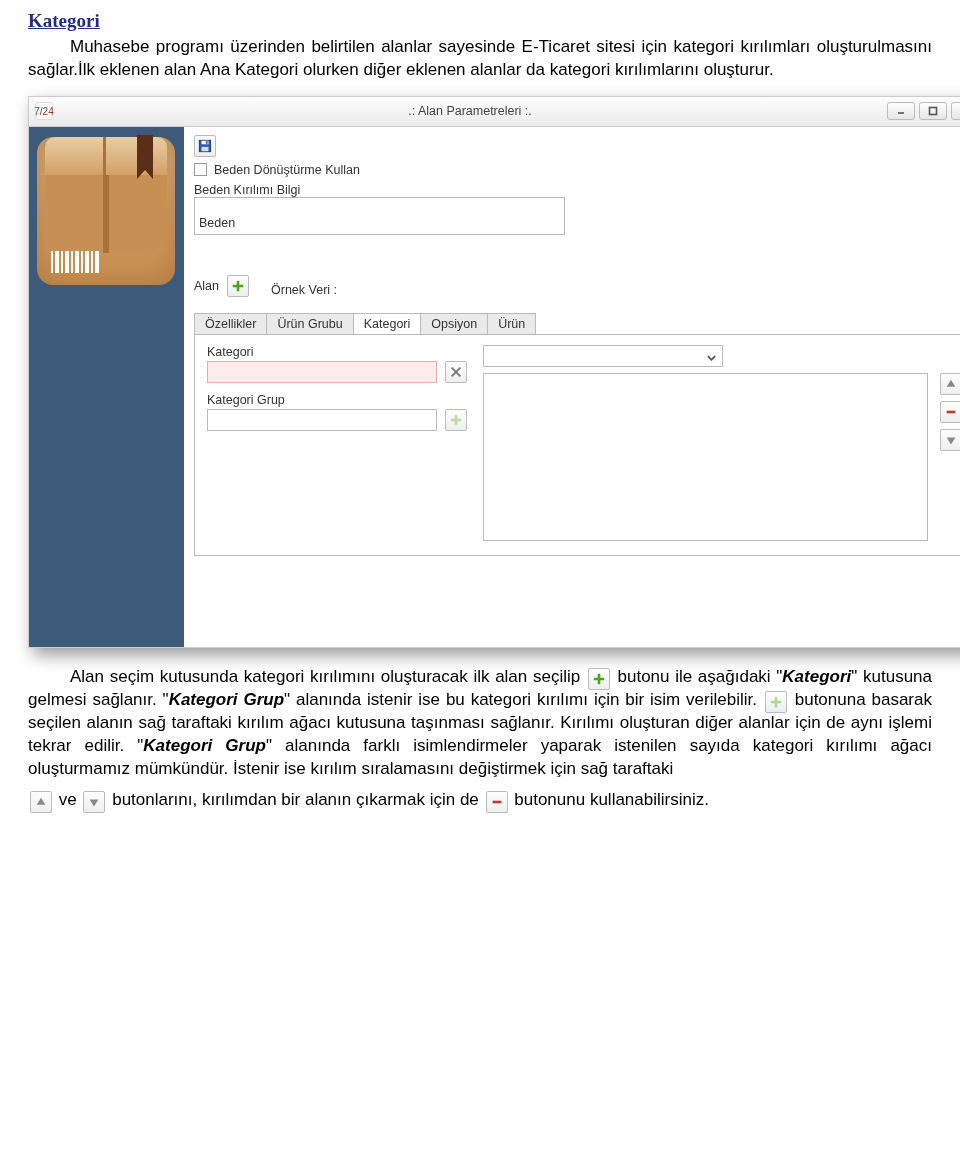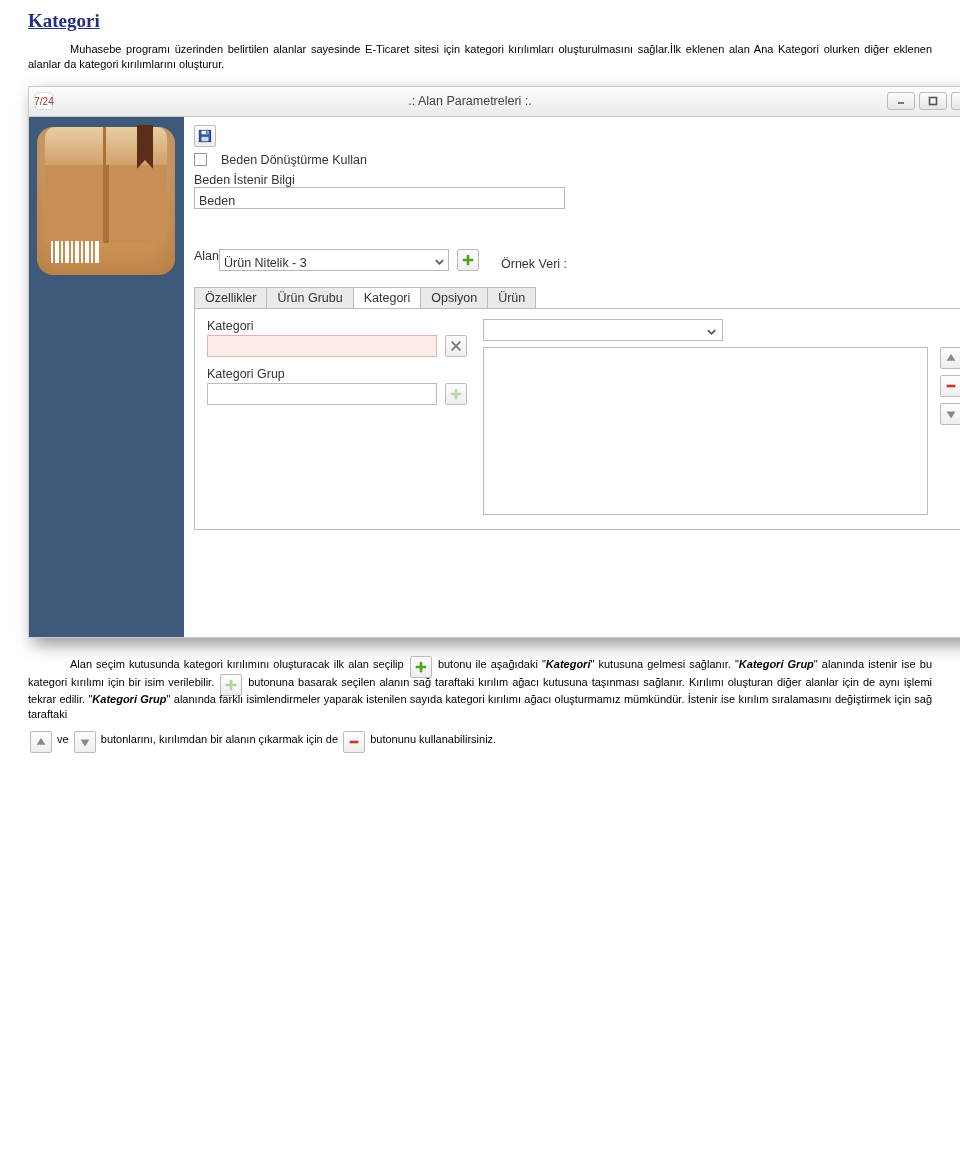--- a/index.html
+++ b/index.html
@@ -15,24 +15,24 @@
   
   .heading {
     font-family: Georgia, 'Times New Roman', serif;
     font-size: 19px;
     font-weight: bold;
     text-decoration: underline;
     color: #242f82;
     margin-top: 10px;
   }
   .body-para {
-    font-size: 11px;
+    font-size: 17px;
     line-height: 1.35;
     color: #000;
-    margin: 10px 0 8px 0;
+    margin: 4px 0 8px 0;
     text-align: justify;
   }
   .body-para .indent { display:inline-block; width: 42px; }
   .body-para .italic-bold { font-style: italic; font-weight: bold; }
 
   
   .app-window {
     margin: 14px auto 18px auto;
     width: 958px;
     background: #fff;
@@ -108,26 +108,26 @@
   .barcode span:nth-child(odd) { width:2px; }
   .side-title { font-size:21px; font-weight:bold; line-height:1.25; text-shadow:1px 1px 2px rgba(0,0,0,0.35); }
 
   .content-area { flex:1; padding:8px 10px 14px 10px; min-height:520px; }
 
   .save-row { margin-bottom:4px; }
 
   .form-grid { display:flex; gap:40px; flex-wrap:wrap; }
   .col { flex:1 1 240px; }
   .label { color:#333; font-size:12.5px; }
-  .checkbox-row { display:flex; align-items:center; gap:14px; margin:2px 0 6px 0; }
+  .checkbox-row { display:flex; align-items:center; gap:7px; margin:2px 0 6px 0; }
   .cb { width:13px; height:13px; border:1px solid #999; background:#fff; }
   .field { display:flex; flex-direction:column; margin-bottom:6px; }
   .textbox, .combo {
     height:22px; border:1px solid #b8b8b8; background:#fff;
-    font-size:12.5px; padding:6px 4px;
+    font-size:12.5px; padding:18px 4px;
   }
   .combo { position:relative; padding-right:18px; }
   .chevron {
     position:absolute; right:4px; top:50%; transform:translateY(-50%);
     width:9px; height:9px;
   }
   .chevron svg { stroke:#555; stroke-width:2; fill:none; }
   .alan-row { display:flex; align-items:center; gap:8px; margin-top:34px; }
   .alan-combo { width:230px; }
   .ornek-label { margin-left:14px; }
@@ -256,40 +256,32 @@
           </span>
         </div>
 
         <div class="form-grid">
           <div class="col">
             <div class="checkbox-row">
               <span class="cb"></span>
               <span class="label">Beden Dönüştürme Kullan</span>
             </div>
             <div class="field">
-              <span class="label">Beden İstenir Bilgi</span>
+              <span class="label">Beden Kırılımı Bilgi</span>
               <div class="textbox">Beden</div>
             </div>
           </div>
           <div class="col">
             <div style="height:22px"></div>
           </div>
         </div>
 
         <div class="alan-row">
           <div style="display:flex; flex-direction:row;">
             <span class="label">Alan</span>
-            <div class="combo alan-combo">
-              <span>Ürün Nitelik - 3</span>
-              <span class="chevron">
-                <svg viewBox="0 0 10 10">
-                    <polyline points="1,3 5,7 9,3"></polyline>
-                  </svg>
-              </span>
-            </div>
           </div>
           <span class="icon-btn" style="align-self:flex-end;">
             <svg class="ic-plus" viewBox="0 0 16 16">
                 <rect class="h" x="2" y="6.5" width="12" height="3" rx="1"></rect>
                 <rect class="v" x="6.5" y="2" width="3" height="12" rx="1"></rect>
               </svg>
           </span>
           <span class="label ornek-label" style="align-self:flex-end;">Örnek Veri :</span>
         </div>
 

